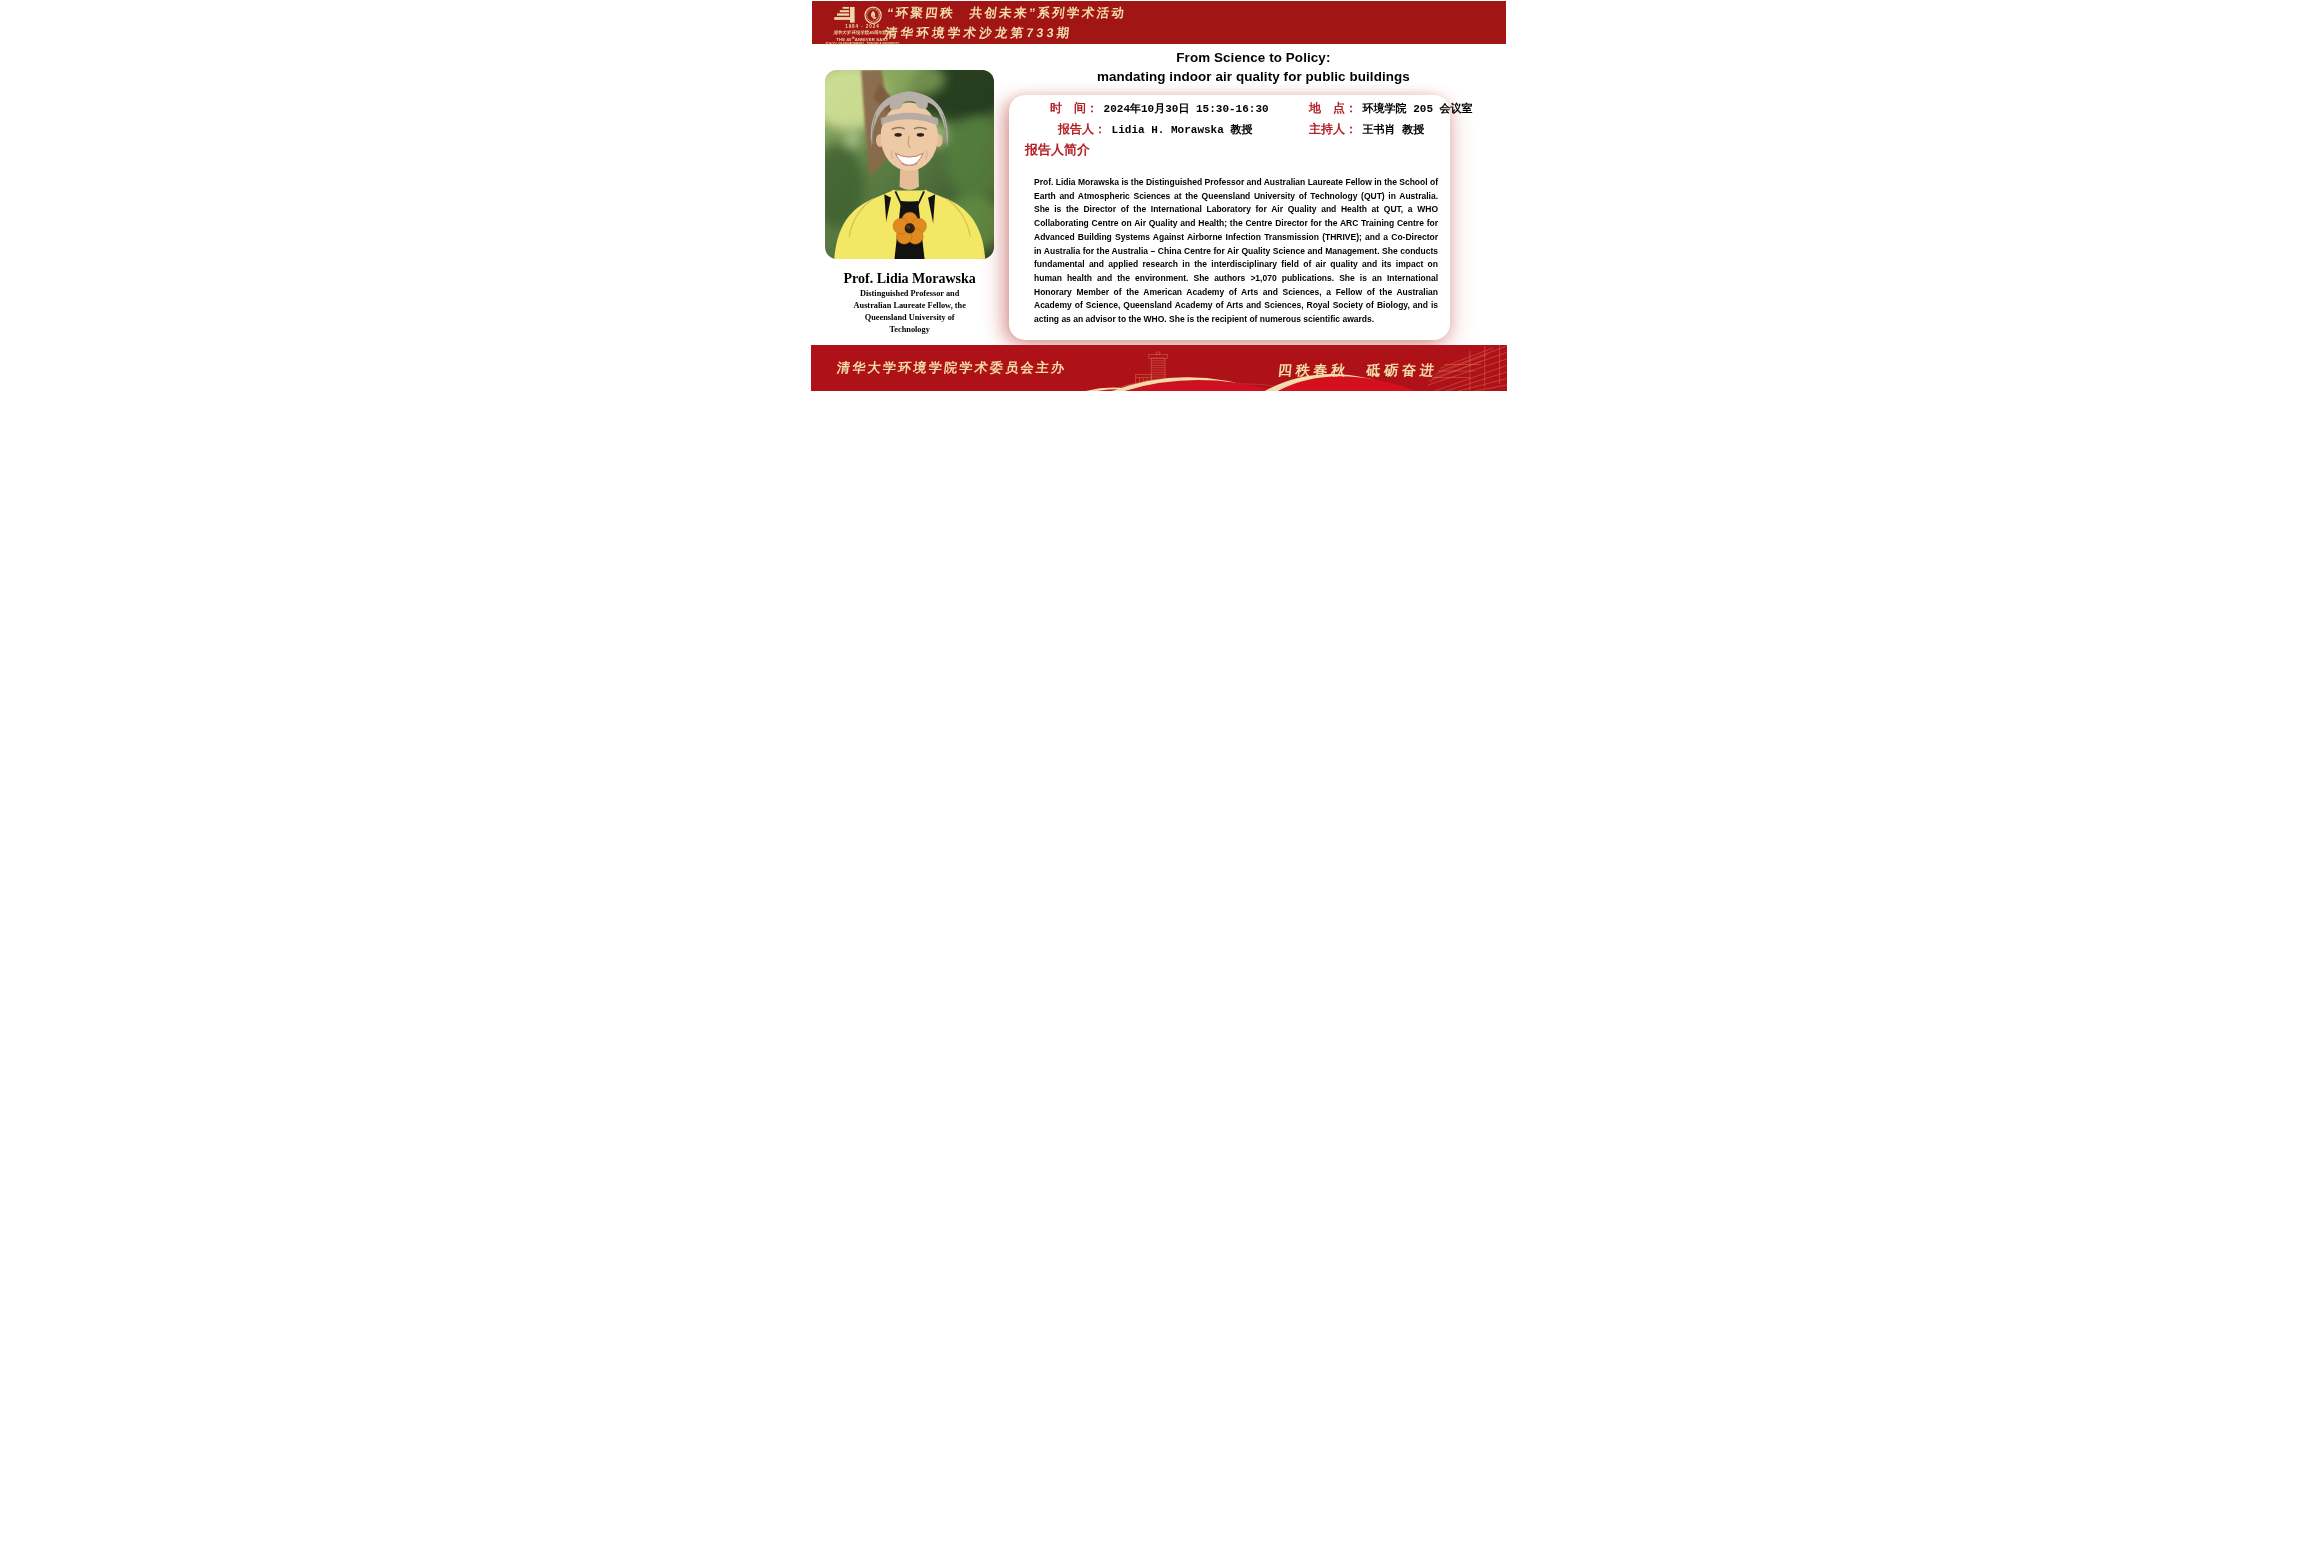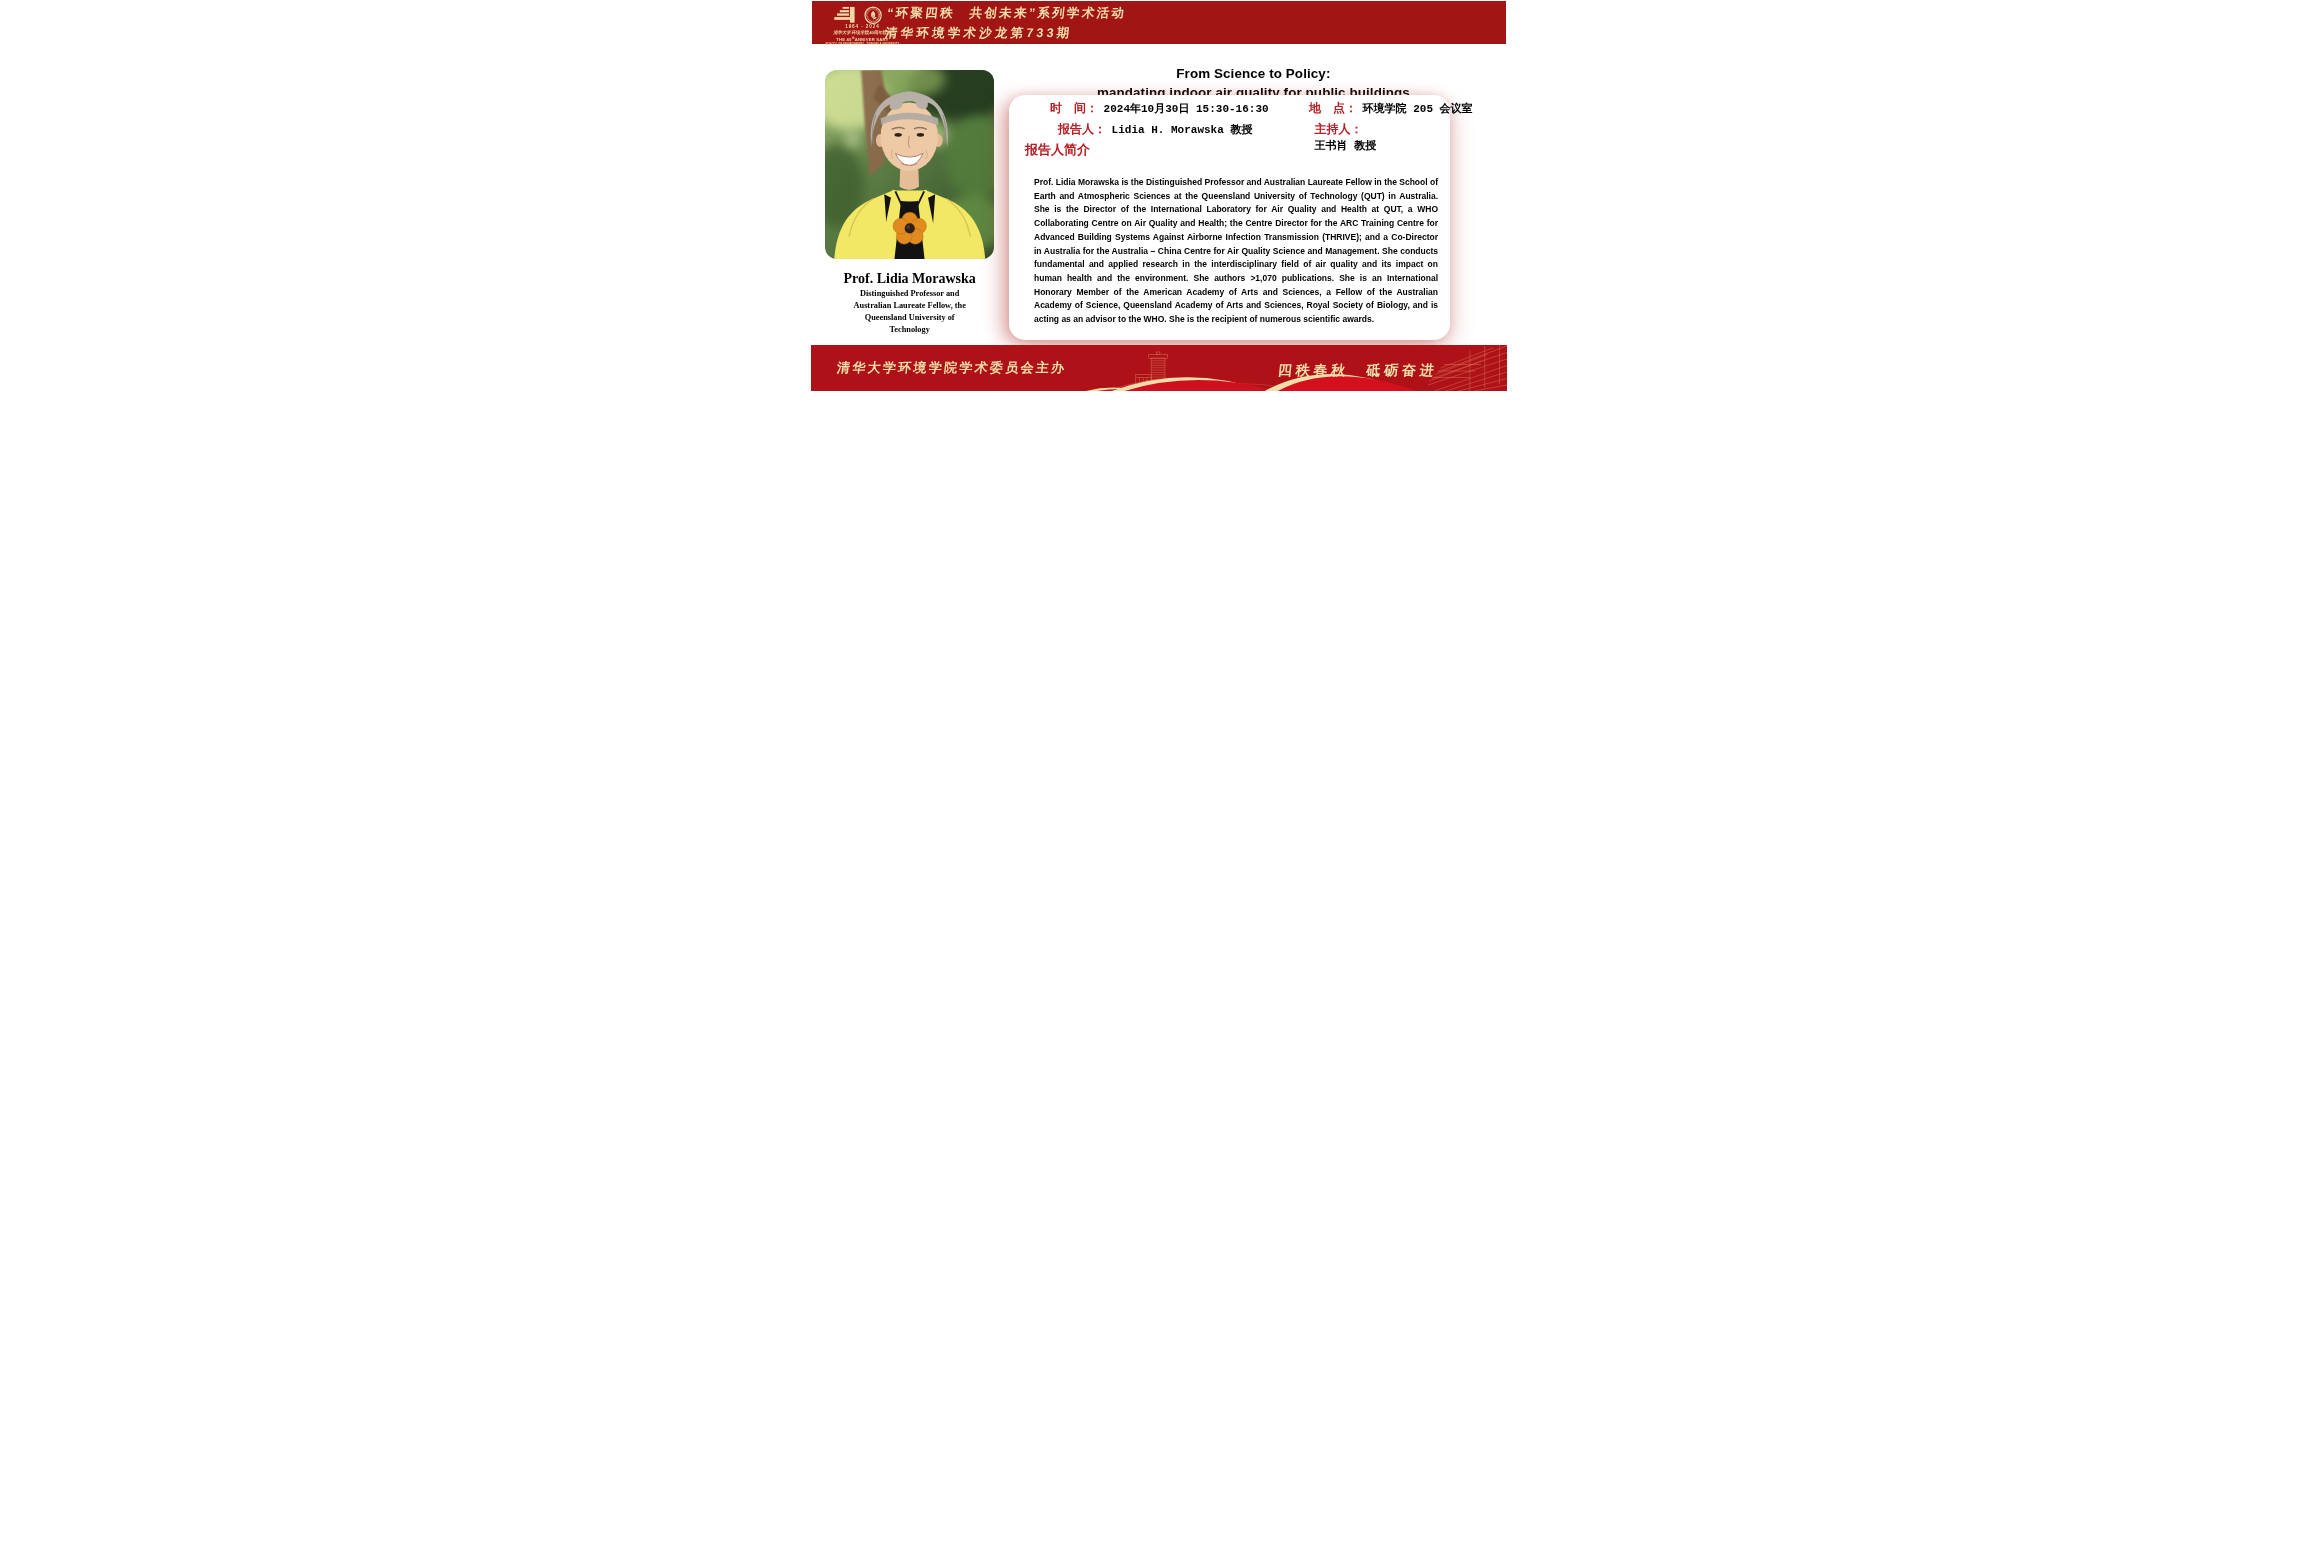--- a/index.html
+++ b/index.html
@@ -16,41 +16,41 @@
   .logo{position:absolute;left:13px;top:4.6px;width:74px;text-align:center;color:#EBD8A6;line-height:1;}
   .logo-mark{display:block;margin:0 auto;width:56px;height:18.5px;}
   .logo-years{font-size:4.6px;font-weight:700;letter-spacing:0.9px;margin-top:0.9px;}
   .logo-cn{font-size:4.4px;font-weight:700;margin-top:1.4px;white-space:nowrap;}
   .logo-cn .script{font-family:"Liberation Serif",serif;font-style:italic;margin-right:0.9px;}
   .logo-en1{font-size:4.2px;font-weight:800;letter-spacing:0.2px;margin-top:1.4px;white-space:nowrap;}
   .logo-en1 sup{font-size:2.8px;}
   .logo-en2{font-size:2.7px;font-weight:700;letter-spacing:0.1px;margin-top:0.9px;white-space:nowrap;}
 
   
-  .talk-title{position:absolute;left:199px;right:10.2px;top:64px;margin:0;text-align:center;
+  .talk-title{position:absolute;left:199px;right:10.2px;top:48px;margin:0;text-align:center;
               font-size:13.4px;line-height:19px;font-weight:800;color:#000;letter-spacing:0.1px;}
 
   
   .photo-wrap{position:absolute;left:14px;top:70px;width:169px;height:189px;border-radius:12px;overflow:hidden;}
   .photo-wrap svg{display:block;width:100%;height:100%;}
   .speaker-name{position:absolute;left:3.7px;top:271px;width:190px;text-align:center;
                 font-family:"Liberation Serif",serif;font-weight:700;font-size:14px;color:#000;}
   .speaker-role{position:absolute;left:3.7px;top:288px;width:190px;text-align:center;white-space:pre-line;
                 font-family:"Liberation Serif",serif;font-weight:700;font-size:8.3px;line-height:12px;color:#000;}
 
   
   .info-card{position:absolute;left:198px;top:95px;width:441px;height:245px;background:#fff;border-radius:16px;
              box-shadow:-8.3px 4.6px 19.5px -1.9px rgba(176,40,32,.40),
                         7.4px 8.3px 21.3px -3.7px rgba(176,40,32,.22),
                         0 0 9.3px rgba(225,160,150,.28);}
   .info-row{position:absolute;display:flex;align-items:baseline;white-space:nowrap;padding-left:25px;}
   .row-time{left:16px;top:4.6px;}
   .row-venue{left:275px;top:4.6px;}
   .row-speaker{left:16px;top:26px;margin-left:8px;}
-  .row-host{left:275px;top:26px;flex-direction:column;}
+  .row-host{left:275px;top:26px;}
   .info-label{color:#B42025;font-weight:800;font-size:12px;white-space:pre;}
   .info-value{color:#000;font-weight:700;font-size:11px;font-family:Liberation Mono, monospace;margin-left:5.6px;}
   .bio-heading{position:absolute;left:16px;top:46px;margin:0;color:#B42025;font-weight:800;font-size:13px;}
   .bio{position:absolute;left:16px;top:72px;width:404px;margin:9px;color:#000;
        font-family:Liberation Sans, sans-serif;font-weight:700;font-size:8.5px;line-height:13.7px;
        text-align:justify;text-align-last:left;}
 
   
   .bottom-banner{position:absolute;left:0;right:0;top:345px;height:46px;background:#AE1118;overflow:hidden;}
   .deco-svg{position:absolute;inset:0;width:100%;height:100%;}

